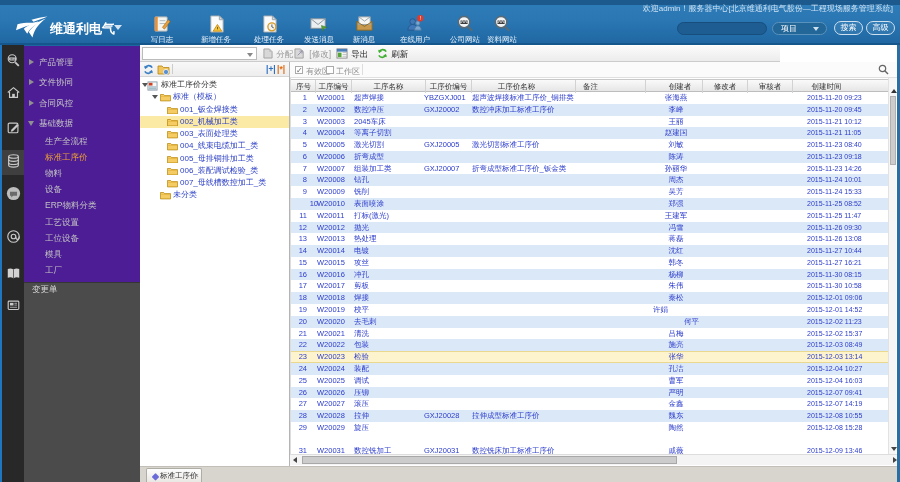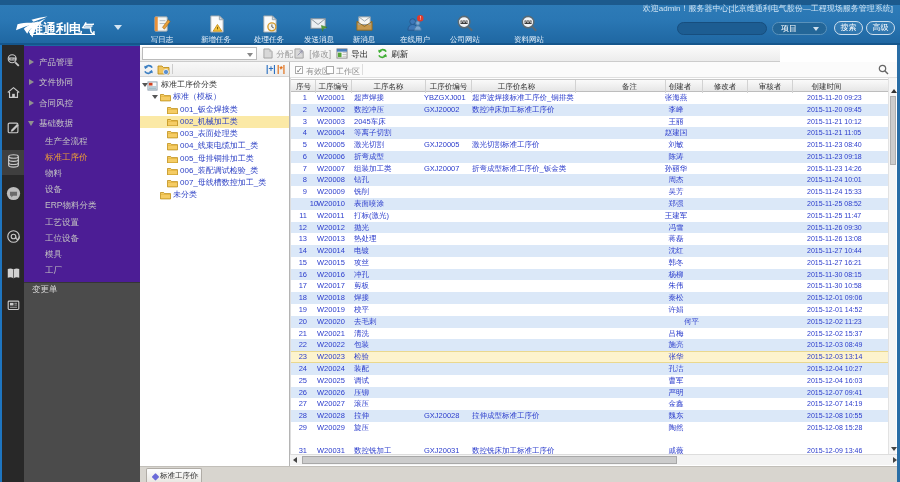--- a/index.html
+++ b/index.html
@@ -2,21 +2,21 @@
 <html><head><meta charset="utf-8">
 <style>
 *{margin:0;padding:0;box-sizing:border-box;}
 html,body{width:900px;height:482px;overflow:hidden;font-family:"Liberation Sans",sans-serif;}
 #page{position:relative;width:900px;height:482px;background:#fff;overflow:hidden;}
 
 #hdr{position:absolute;left:0;top:0;width:900px;height:45px;
  background:linear-gradient(#2e7cb8 0%,#2a77b4 45%,#1e66a1 100%);}
 #hdr .topstrip{position:absolute;left:0;top:0;width:900px;height:5px;background:#1c5a8d;}
 #hdr .botline{position:absolute;left:0;bottom:0;width:900px;height:2px;background:#15568c;}
-#logoname{position:absolute;left:30px;top:20px;font-size:13px;font-weight:bold;color:#fff;text-decoration:underline;}
+#logoname{position:absolute;left:50px;top:20px;font-size:13px;font-weight:bold;color:#fff;}
 #logocaret{position:absolute;left:114px;top:25px;width:0;height:0;border-left:4px solid transparent;border-right:4px solid transparent;border-top:5px solid #d5e5f2;}
 .navitem{position:absolute;top:14px;width:52px;text-align:center;color:#e8f1fa;font-size:7.5px;}
 .navitem .ic{width:21px;height:20px;margin:0 auto 1px auto;}
 
 #welcome{position:absolute;right:7px;top:2.5px;font-size:8px;color:#cfe2f2;}
 #srch{position:absolute;left:677px;top:22px;width:90px;height:13px;background:#1d5d92;border:1px solid #174e7e;border-radius:7px;}
 #drop{position:absolute;left:772px;top:22px;width:55px;height:13px;background:#236698;border:1px solid #5a92bb;border-radius:7px;color:#fff;font-size:8px;line-height:11px;padding-left:8px;}
 #drop .c{position:absolute;right:7px;top:4px;width:0;height:0;border-left:3px solid transparent;border-right:3px solid transparent;border-top:4px solid #cfe0ee;}
 .pillbtn{position:absolute;top:21px;height:14px;width:29px;border:1px solid #cfe0ee;border-radius:8px;color:#fff;font-size:8px;line-height:12px;text-align:center;background:rgba(255,255,255,0.06);}
 
@@ -122,21 +122,21 @@
             <path d="M10 17 c0-3 1.8-4.6 3.5-4.6 s3.5 1.6 3.5 4.6 z" fill="#7aa6d2" stroke="#4a7aa8"></path>
             <circle cx="16" cy="4.5" r="3.4" fill="#e03a2a"></circle>
             <text x="16" y="6.6" font-size="5.5" fill="#fff" text-anchor="middle" font-family="Liberation Sans">!</text>
           </svg></div>在线用户</div>
       <div class="navitem" style="left:439px"><div class="ic"><svg width="21" height="20" viewBox="0 0 22 21">
             <circle cx="9.5" cy="8.5" r="6" fill="#f2f4f6" stroke="#5a6a74" stroke-width="1.6"></circle>
             <rect x="5.5" y="6.5" width="8" height="4" rx="1" fill="#3a3a3a"></rect>
             <text x="9.5" y="9.8" font-size="3.4" fill="#fff" text-anchor="middle" font-family="Liberation Sans">WWW</text>
             <path d="M13.5 13 l4.5 4.5" stroke="#5a6a74" stroke-width="2.2"></path>
           </svg></div>公司网站</div>
-      <div class="navitem" style="left:503px"><div class="ic"><svg width="21" height="20" viewBox="0 0 22 21">
+      <div class="navitem" style="left:476px"><div class="ic"><svg width="21" height="20" viewBox="0 0 22 21">
             <circle cx="9.5" cy="8.5" r="6" fill="#f2f4f6" stroke="#5a6a74" stroke-width="1.6"></circle>
             <rect x="5.5" y="6.5" width="8" height="4" rx="1" fill="#3a3a3a"></rect>
             <text x="9.5" y="9.8" font-size="3.4" fill="#fff" text-anchor="middle" font-family="Liberation Sans">WWW</text>
             <path d="M13.5 13 l4.5 4.5" stroke="#5a6a74" stroke-width="2.2"></path>
           </svg></div>资料网站</div>
       <div id="welcome">欢迎admin！服务器中心[北京维通利电气股份—工程现场服务管理系统]</div>
       <div id="srch"></div>
       <div id="drop">项目<span class="c"></span></div>
       <div class="pillbtn" style="left:834px">搜索</div>
       <div class="pillbtn" style="left:866px">高级</div>
@@ -329,21 +329,21 @@
           <circle cx="4.5" cy="4.5" r="3.2" fill="none" stroke="#666" stroke-width="1.2"></circle>
           <path d="M7 7 l3 3" stroke="#666" stroke-width="1.4"></path>
         </svg>
       </div>
       <div id="thead">
         <div class="th" style="left:1px;width:24px;">序号</div>
         <div class="th" style="left:25px;width:36px;">工序编号</div>
         <div class="th" style="left:61px;width:74px;">工序名称</div>
         <div class="th" style="left:135px;width:46px;">工序价编号</div>
         <div class="th" style="left:181px;width:104px;padding-right:14px;">工序价名称</div>
-        <div class="th" style="left:293px;width:82px;padding-right:28px;text-align:right;">备注</div>
+        <div class="th" style="left:273px;width:82px;padding-right:28px;">备注</div>
         <div class="th" style="left:367px;width:45px;">创建者</div>
         <div class="th" style="left:412px;width:45px;">修改者</div>
         <div class="th" style="left:457px;width:45px;">审核者</div>
         <div class="th" style="left:502px;width:96px;padding-right:28px;">创建时间</div>
       </div>
       <div id="rows">
         <div class="r" style="top:0.00px">
           <div class="num" style="left:1px;width:15px">1</div>
           <div style="left:26px;width:36px">W20001</div>
           <div style="left:63px;width:70px">超声焊接</div>
@@ -474,21 +474,21 @@
           <div class="num" style="left:1px;width:15px">18</div>
           <div style="left:26px;width:36px">W20018</div>
           <div style="left:63px;width:70px">焊接</div>
           <div style="left:362px;width:46px;text-align:center">秦松</div>
           <div style="left:516px;width:82px;font-size:7px">2015-12-01 09:06</div>
         </div>
         <div class="r" style="top:212.04px">
           <div class="num" style="left:1px;width:15px">19</div>
           <div style="left:26px;width:36px">W20019</div>
           <div style="left:63px;width:70px">校平</div>
-          <div style="left:362px;width:46px;text-align:center">许娟</div>
+          <div style="left:362px;width:46px;text-align:left">许娟</div>
           <div style="left:516px;width:82px;font-size:7px">2015-12-01 14:52</div>
         </div>
         <div class="r even" style="top:223.82px">
           <div class="num" style="left:1px;width:15px">20</div>
           <div style="left:26px;width:36px">W20020</div>
           <div style="left:63px;width:70px">去毛刺</div>
           <div style="left:362px;width:46px;text-align:right">何平</div>
           <div style="left:516px;width:82px;font-size:7px">2015-12-02 11:23</div>
         </div>
         <div class="r" style="top:235.60px">

